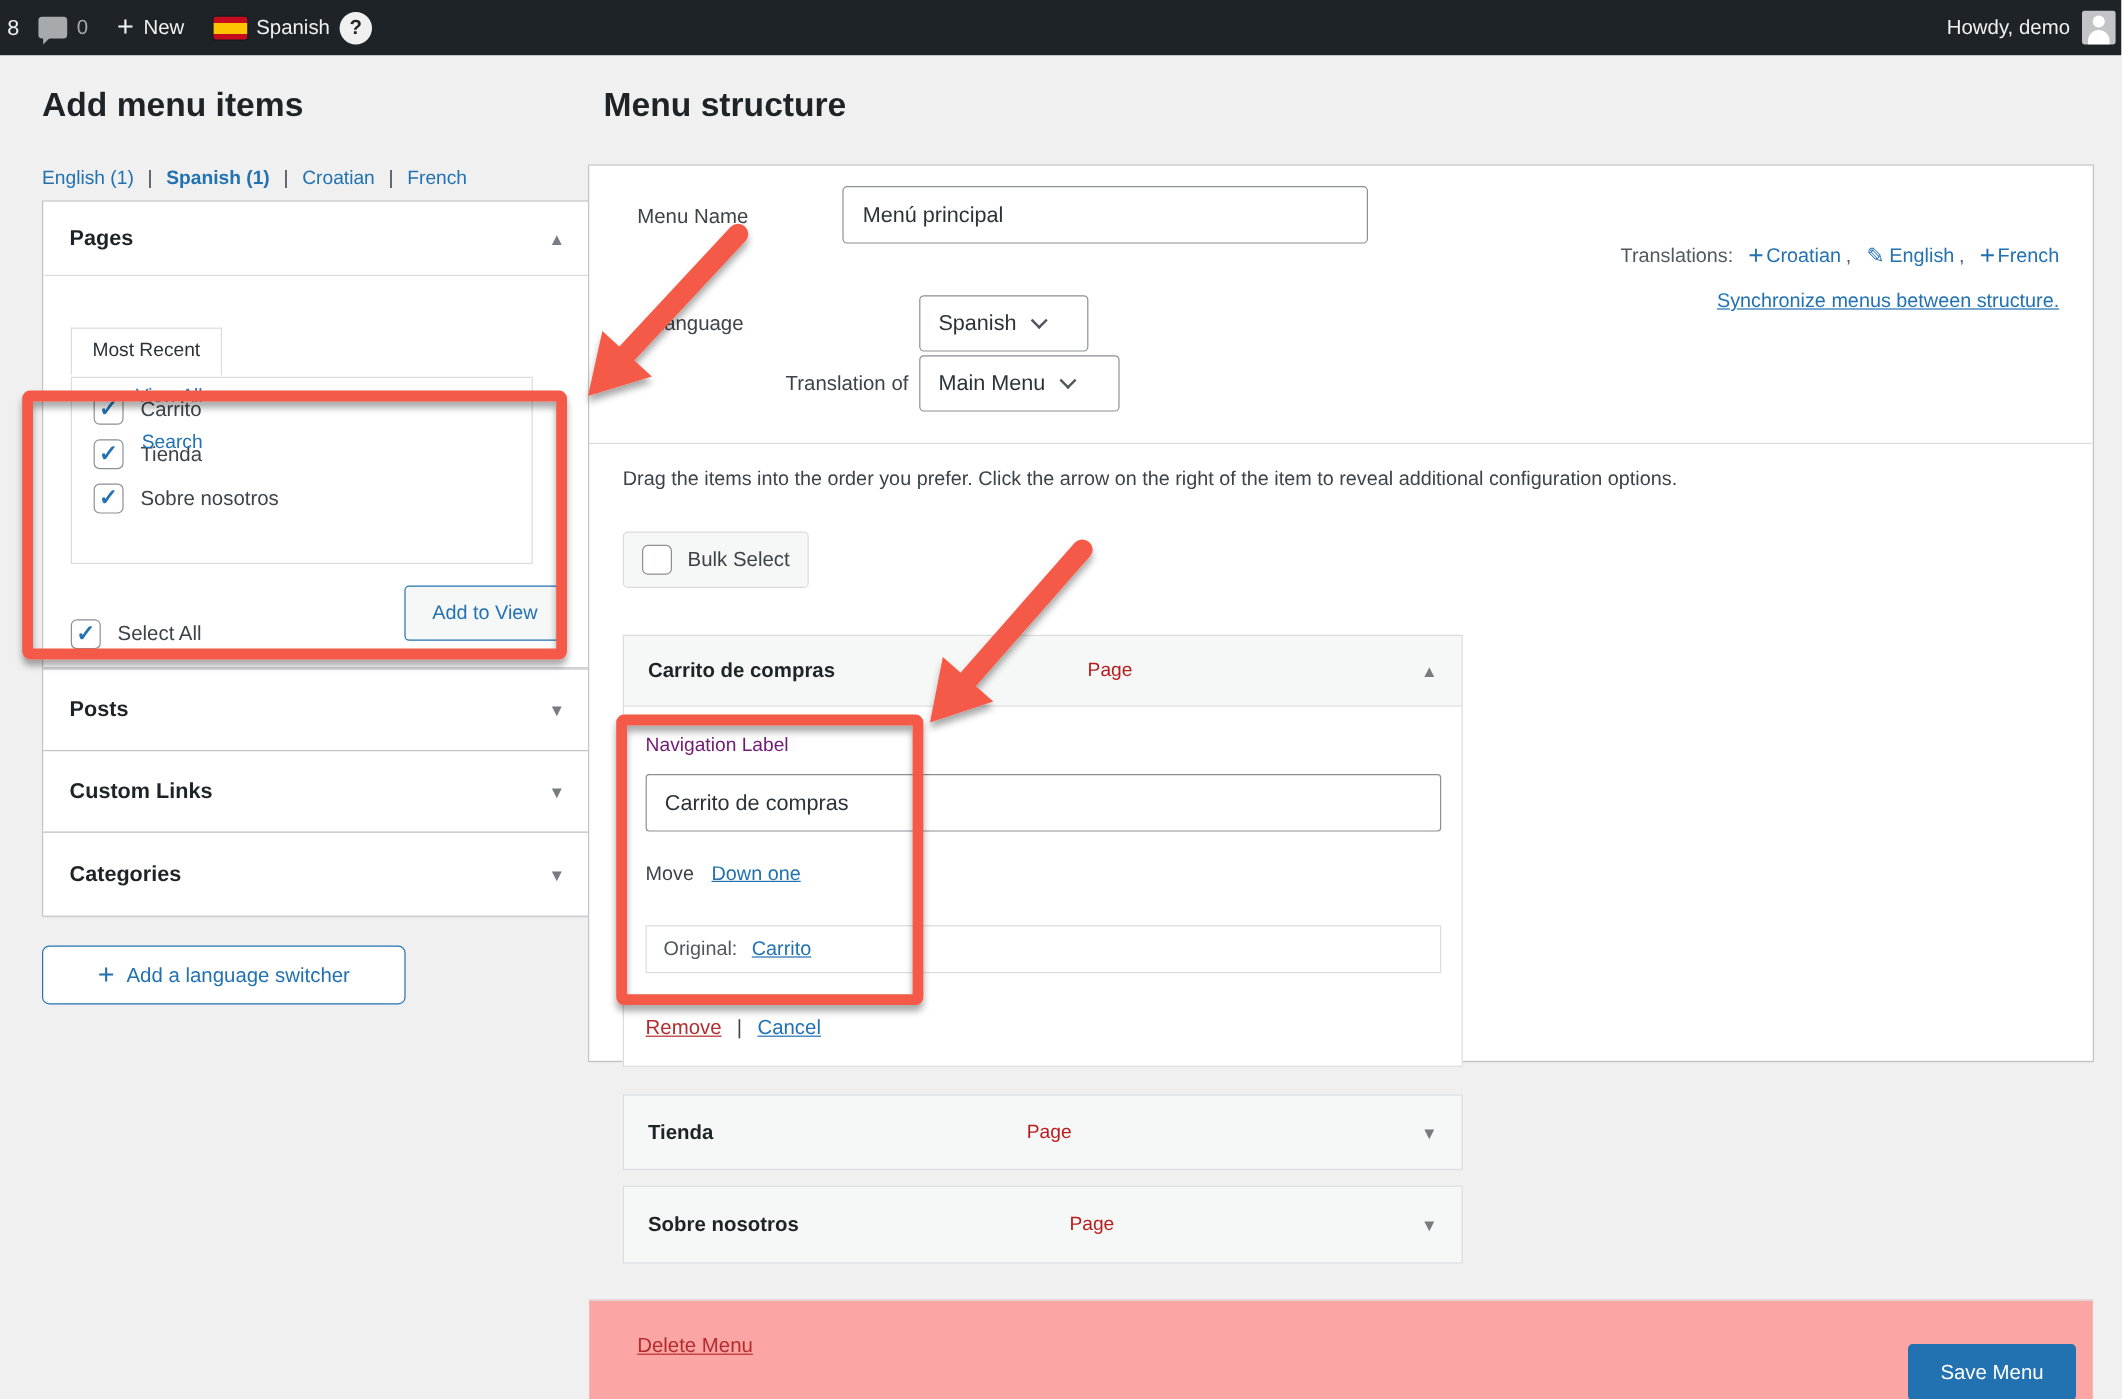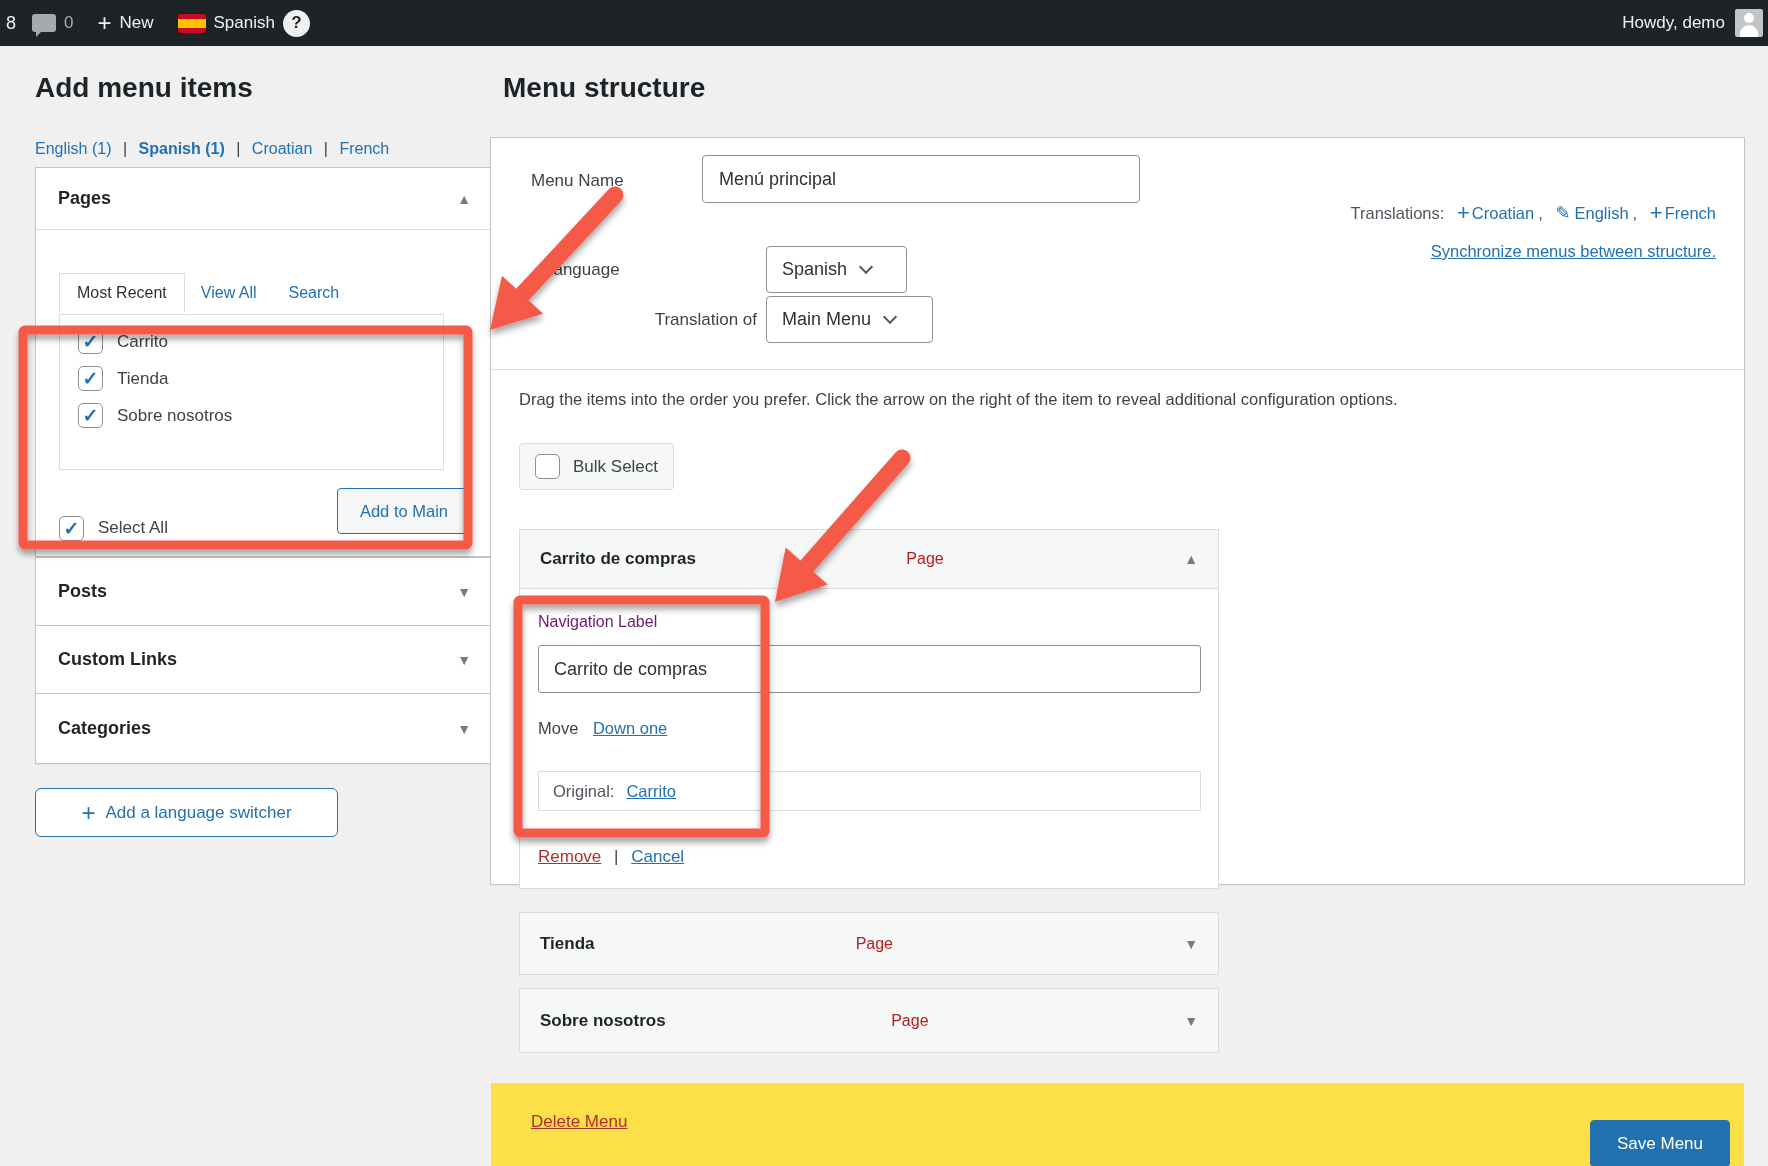--- a/index.html
+++ b/index.html
@@ -34,21 +34,21 @@
   .chev-down { width:10px; height:10px; border-right:2.5px solid #50575e; border-bottom:2.5px solid #50575e; transform:rotate(45deg); margin-top:-6px; }
 
   
   #left-title { left:35px; top:72px; }
   #lang-filter { position:absolute; left:35px; top:140px; font-size:16px; color:#3c434a; }
   #lang-filter .sep { margin:0 7px; color:#3c434a; }
   #lang-filter .active { font-weight:700; }
 
   #pages-box { left:35px; top:167px; width:459px; height:390px; }
   #pages-box .acc-header { height:62px; border-bottom:1px solid #dcdcde; }
-  #pages-tabs { position:absolute; left:23px; top:105px; display:flex; align-items:flex-end; font-size:16px; z-index:2; }
+  #pages-tabs { position:absolute; left:23px; top:105px; display:flex; align-items:flex-end; font-size:16px; z-index:2;flex-direction:column; }
   .tab-active { background:#fff; border:1px solid #dcdcde; border-bottom:1px solid #fff; padding:10px 17px; color:#2c3338; margin-bottom:-1px; }
   .tab-link { padding:10px 16px; }
   #pages-list { position:absolute; left:23px; top:146px; width:385px; height:156px; border:1px solid #dcdcde; background:#fff; padding:14px 18px; z-index:1; }
   .page-row { display:flex; align-items:center; gap:14px; margin-bottom:12px; font-size:17px; color:#3c434a; }
   #select-all-row { position:absolute; left:23px; top:330px; right:22px; height:60px; display:flex; align-items:center; gap:14px; font-size:17px; color:#3c434a; }
   #add-to-menu-btn { position:absolute; right:22px; top:320px; height:46px; padding:0 22px; font-size:16.5px; color:#2271b1; background:#f6f7f7; border:1px solid #2271b1; border-radius:4px; cursor:pointer; font-family:inherit; }
 
   #posts-box { left:35px; top:557px; width:459px; height:69px; }
   #customlinks-box { left:35px; top:625px; width:459px; height:69px; }
   #categories-box { left:35px; top:693px; width:459px; height:71px; }
@@ -81,21 +81,21 @@
   #nav-label { position:absolute; left:18px; top:24px; font-size:16px; color:#701a75; }
   #nav-input { position:absolute; left:18px; top:56px; width:663px; height:48px; border:1px solid #8c8f94; border-radius:3px; padding:0 15px; font-size:18px; color:#2c3338; font-family:inherit; }
   #move-row { position:absolute; left:18px; top:130px; font-size:16.5px; color:#3c434a; }
   #move-row a { margin-left:10px; }
   #original-box { position:absolute; left:18px; top:182px; width:663px; height:40px; border:1px solid #dcdcde; display:flex; align-items:center; padding:0 14px; font-size:16.5px; color:#50575e; }
   #original-box a { margin-left:12px; }
   #remove-row { position:absolute; left:18px; top:258px; font-size:17px; color:#3c434a; }
   #remove-row .danger { color:#b32d2e; }
   #remove-row .sep { margin:0 8px; }
 
-  #card-footer { position:absolute; left:0; right:0; top:945px; height:84px; background:#fde047; border-top:1px solid #dcdcde; }
+  #card-footer { position:absolute; left:0; right:0; top:945px; height:84px; background:#fca5a5; border-top:1px solid #dcdcde; }
   #delete-link { position:absolute; left:40px; top:28px; font-size:17px; color:#b32d2e; text-decoration:underline; }
   #save-btn { position:absolute; right:14px; top:36px; height:47px; padding:0 26px; background:#2271b1; border:1px solid #2271b1; border-radius:4px; color:#fff; font-size:17px; cursor:pointer; font-family:inherit; }
 
   
   #annotations { position:absolute; left:0; top:0; width:1768px; height:1166px; pointer-events:none; z-index:50; }
 </style>
 </head>
 <body>
 
 <div id="screen">
@@ -154,21 +154,21 @@
       </div>
       <div class="page-row">
         <span class="checkbox checked"></span>
         <span>Sobre nosotros</span>
       </div>
     </div>
     <div id="select-all-row">
       <span class="checkbox checked"></span>
       <span>Select All</span>
     </div>
-    <button id="add-to-menu-btn">Add to Main</button>
+    <button id="add-to-menu-btn">Add to View</button>
   </div>
 
   <div class="postbox" id="posts-box">
     <div class="acc-header">
       <span>Posts</span>
       <span class="acc-arrow">▼</span>
     </div>
   </div>
   <div class="postbox" id="customlinks-box">
     <div class="acc-header">

